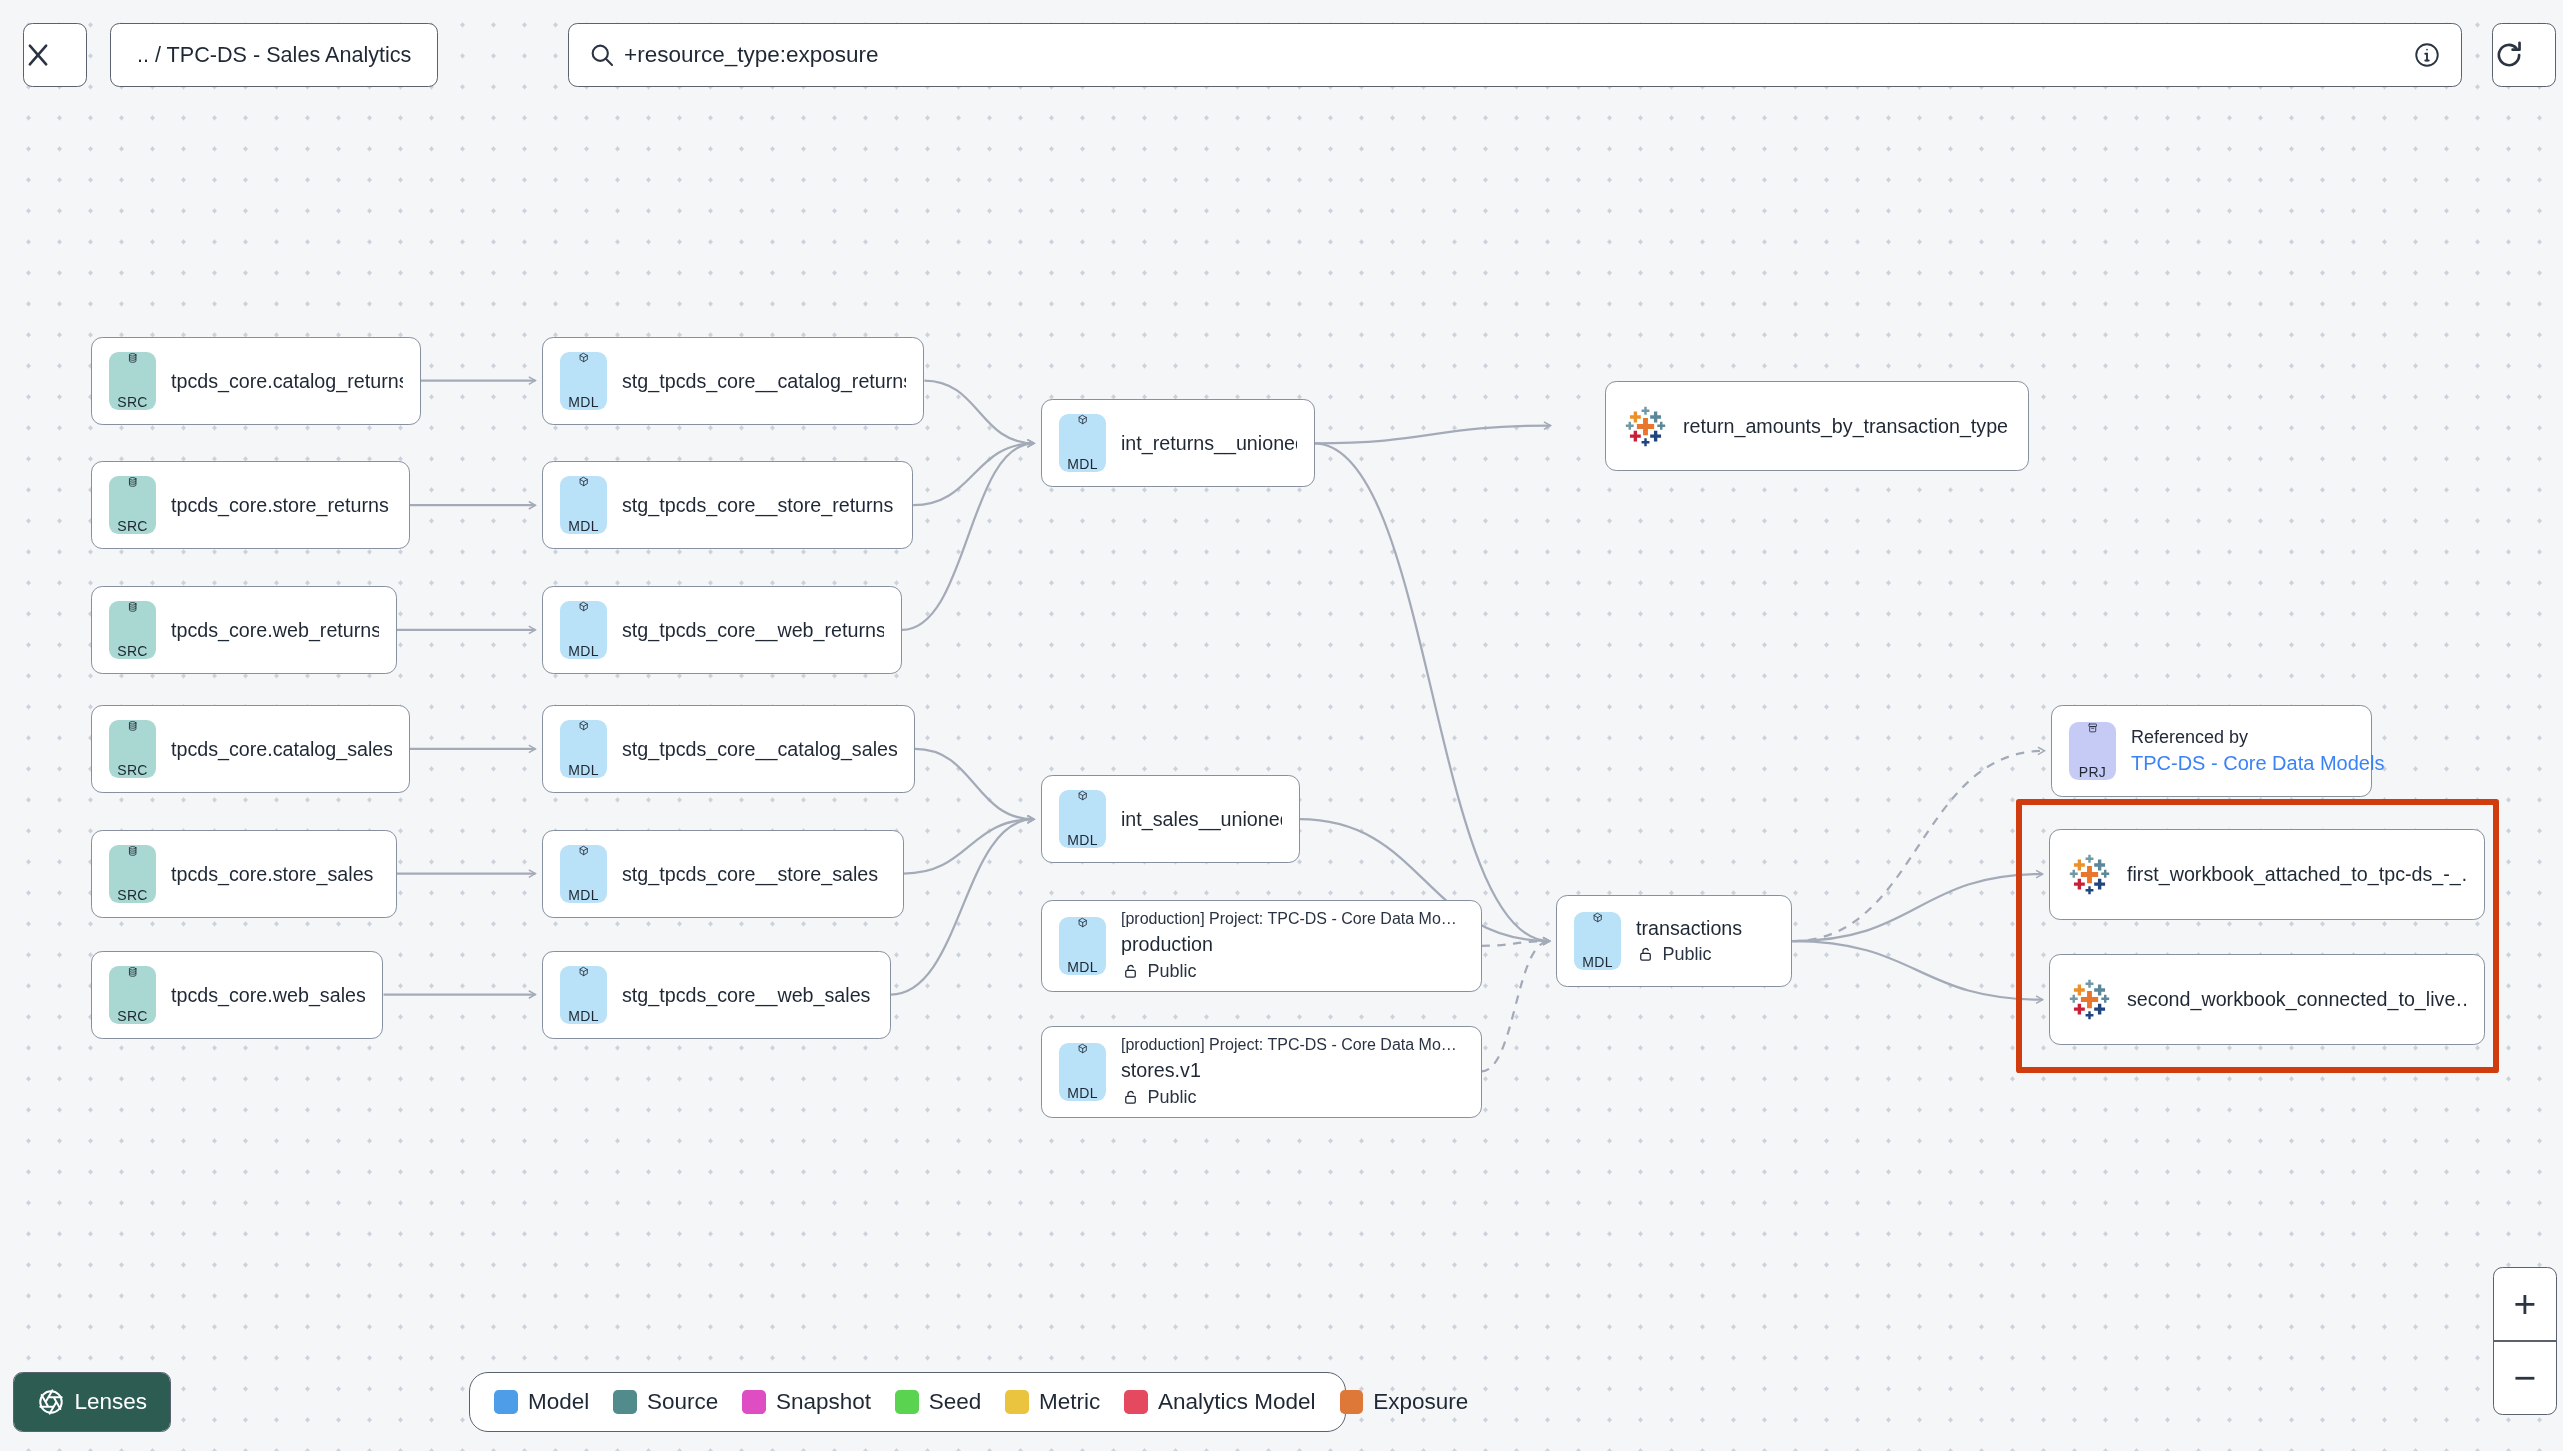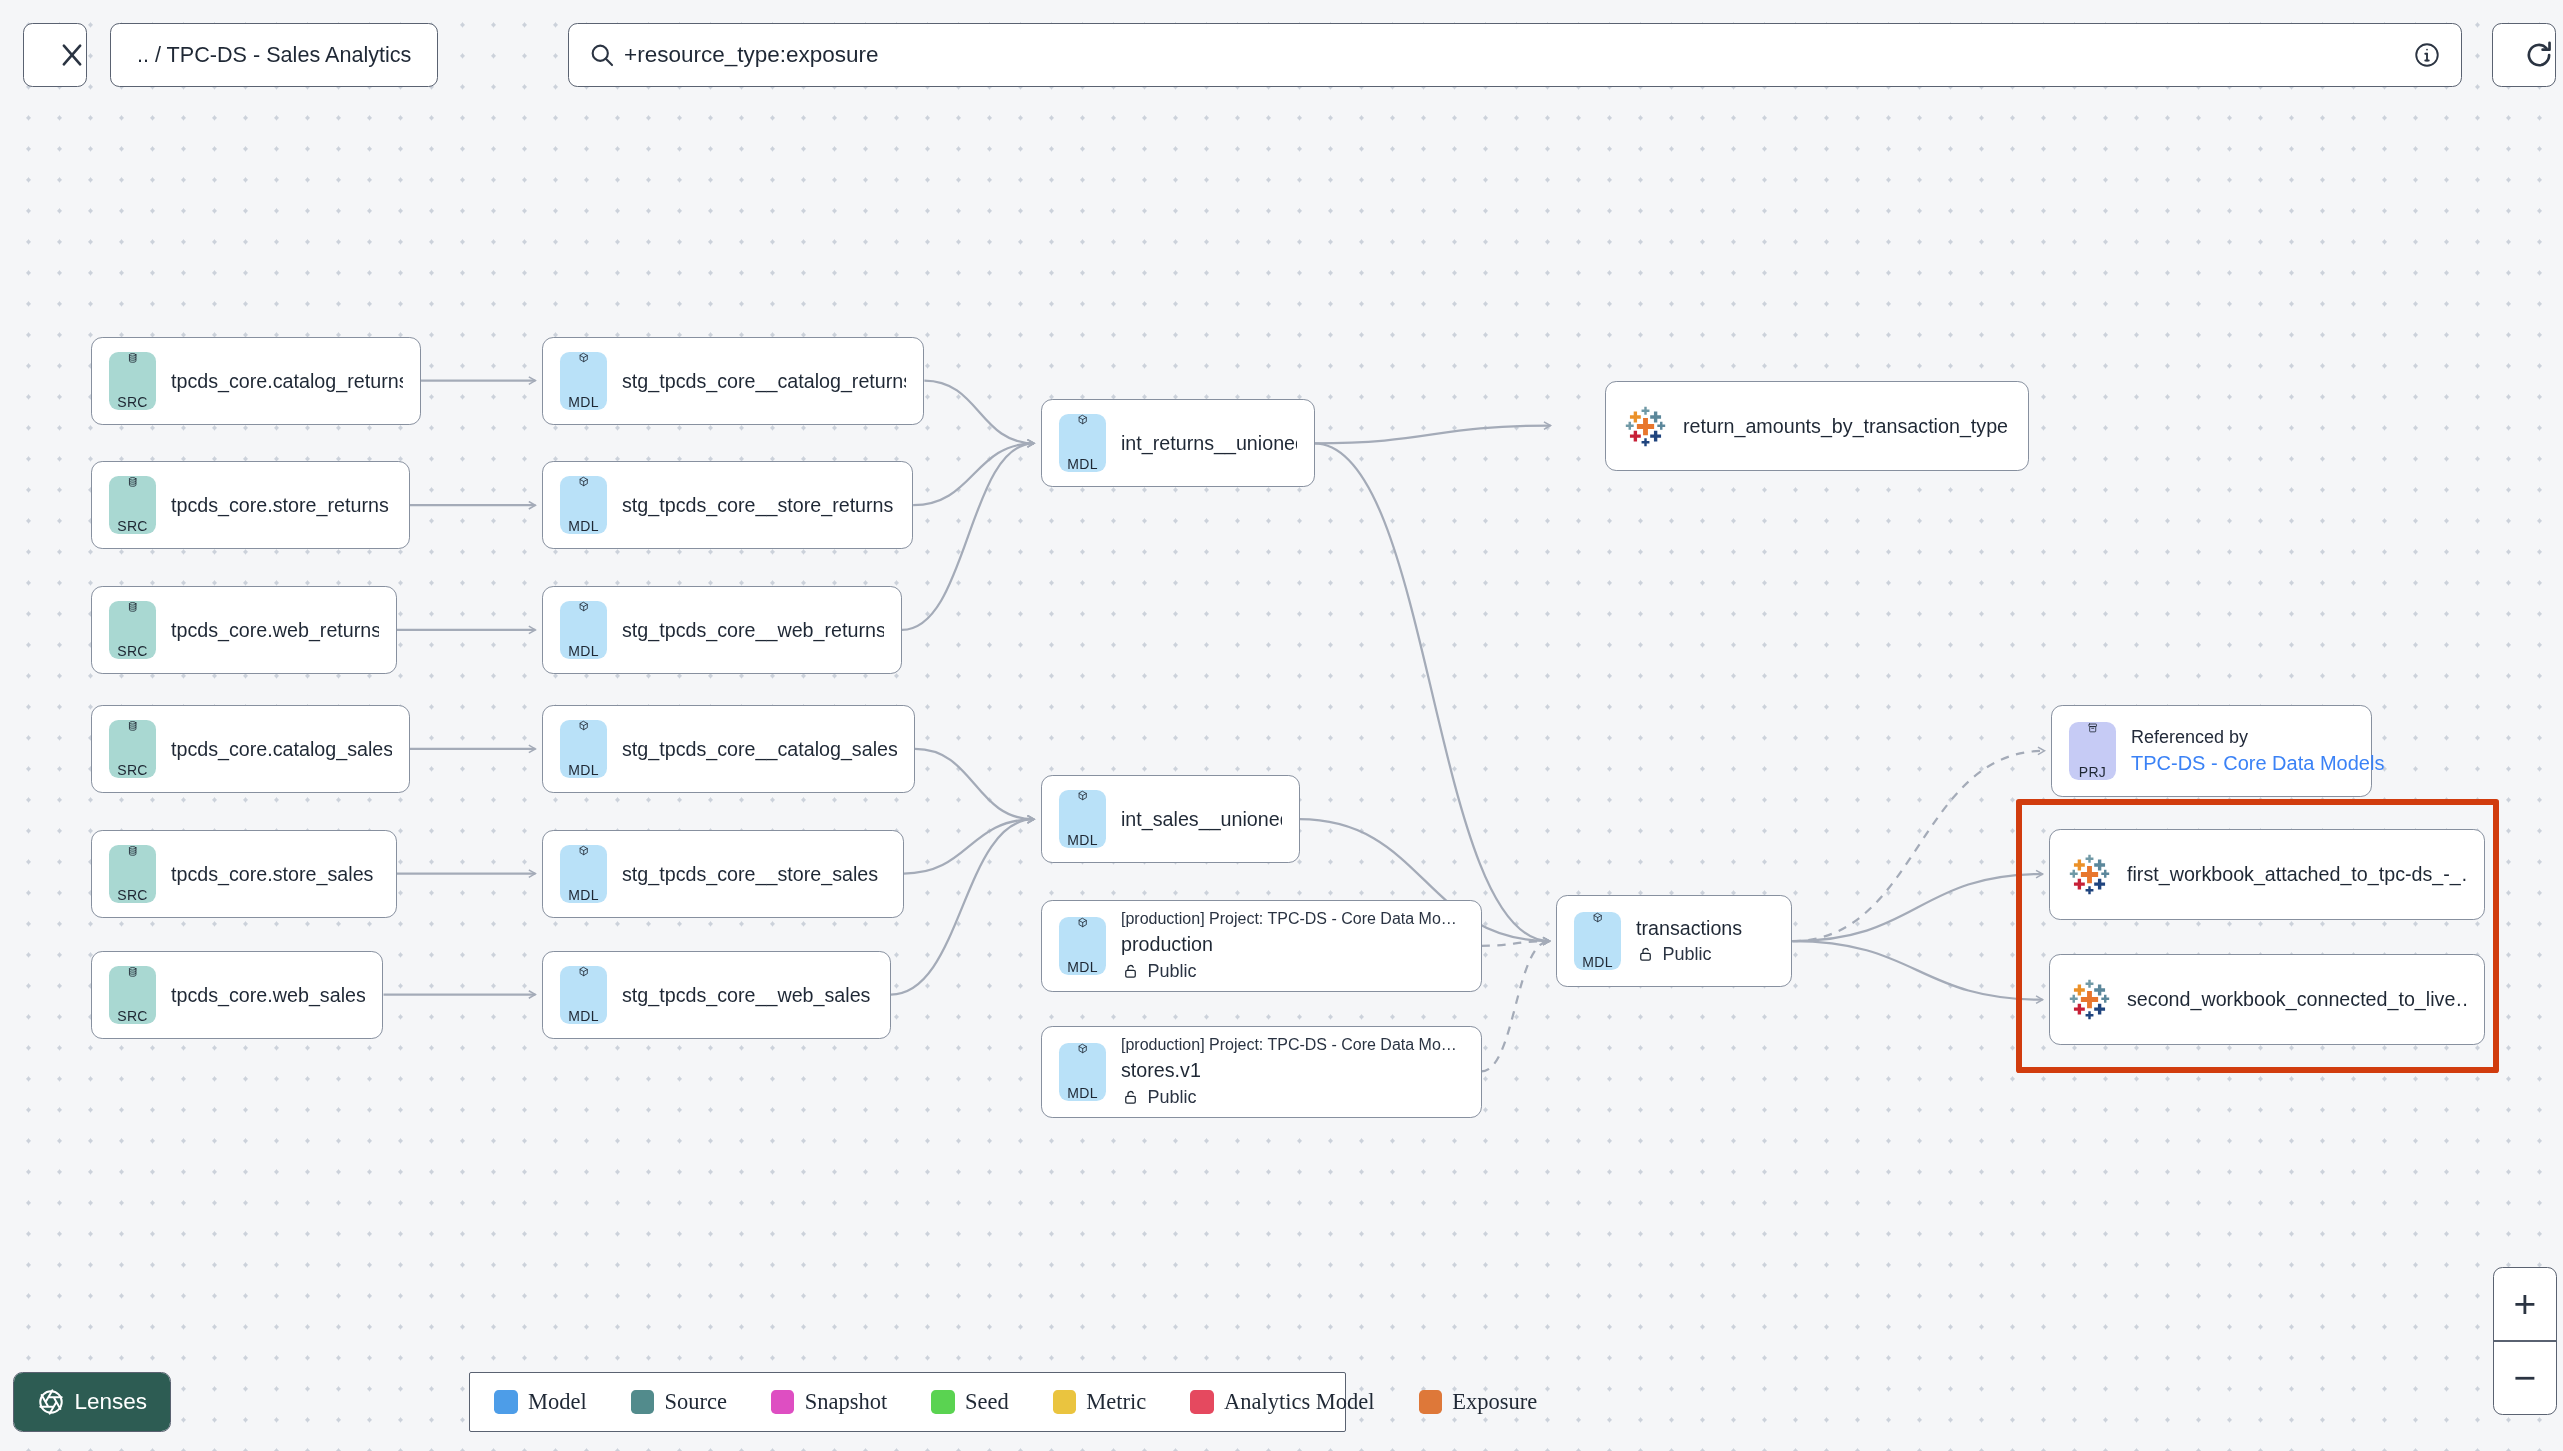--- a/index.html
+++ b/index.html
@@ -7,21 +7,21 @@
   .stage{
     position:relative;width:2563px;height:1451px;overflow:hidden;
     font-family:"Liberation Sans",sans-serif;color:#1f2835;
     background-color:#f5f6f8;
     background-image:radial-gradient(circle,#ccd2db 2.1px,transparent 2.2px);
     background-size:31px 31px;background-position:13px 9.4px;
   }
   
   .btn{
     position:absolute;background:#fff;border:1.9px solid #5a6271;border-radius:9.4px;
-    display:flex;align-items:center;justify-content:flex-end;cursor:pointer;
+    display:flex;align-items:center;justify-content:flex-start;cursor:pointer;
   }
   .close-btn{left:23.4px;top:23.4px;width:64px;height:64px;}
   .crumb-btn{left:110px;top:23.4px;height:64px;padding:0 26px;font-size:21.6px;white-space:nowrap;}
   .search-box{
     position:absolute;left:568px;top:23.4px;width:1894px;height:64px;background:#fff;
     border:1.9px solid #5a6271;border-radius:9.4px;display:flex;align-items:center;padding:0 19px;
   }
   .search-box input{
     flex:1;border:none;outline:none;font-family:Liberation Sans, sans-serif;
     font-size:22.5px;color:#1f2835;margin-left:6px;background:transparent;
@@ -55,22 +55,22 @@
     position:absolute;left:13px;top:1372px;height:60px;display:flex;align-items:stretch;
     border:1.9px solid #5a6271;border-radius:9.4px;overflow:hidden;background:#fff;
   }
   .lenses-seg{
     background:#2d5c53;color:#fff;display:flex;align-items:center;gap:10px;
     padding:0 22.5px;font-size:22.5px;cursor:pointer;
   }
   .restype-seg{display:flex;align-items:center;gap:13px;padding:0 20.6px;font-size:22.5px;cursor:pointer;background:#fff;}
   .legend{
     position:absolute;left:469px;top:1372px;height:60px;width:877px;background:#fff;
-    border:1.9px solid #5a6271;border-radius:2px;display:flex;align-items:center;
-    padding:0 24.4px;gap:44px;font-family:Liberation Serif, serif;
+    border:1.9px solid #5a6271;border-radius:19px;display:flex;align-items:center;
+    padding:0 24.4px;gap:24px;
   }
   .legend-item{display:flex;align-items:center;gap:10.3px;font-size:22.5px;white-space:nowrap;}
   .swatch{width:23.4px;height:23.4px;border-radius:4.7px;flex:none;}
   .zoomctl{
     position:absolute;left:2493px;top:1267px;width:64px;height:148px;background:#fff;
     border:1.9px solid #5a6271;border-radius:9.4px;display:flex;flex-direction:column;overflow:hidden;
   }
   .zoomctl .zbtn{
     flex:1;display:flex;align-items:center;justify-content:center;font-size:39px;
     font-weight:300;color:#2b3442;cursor:pointer;

